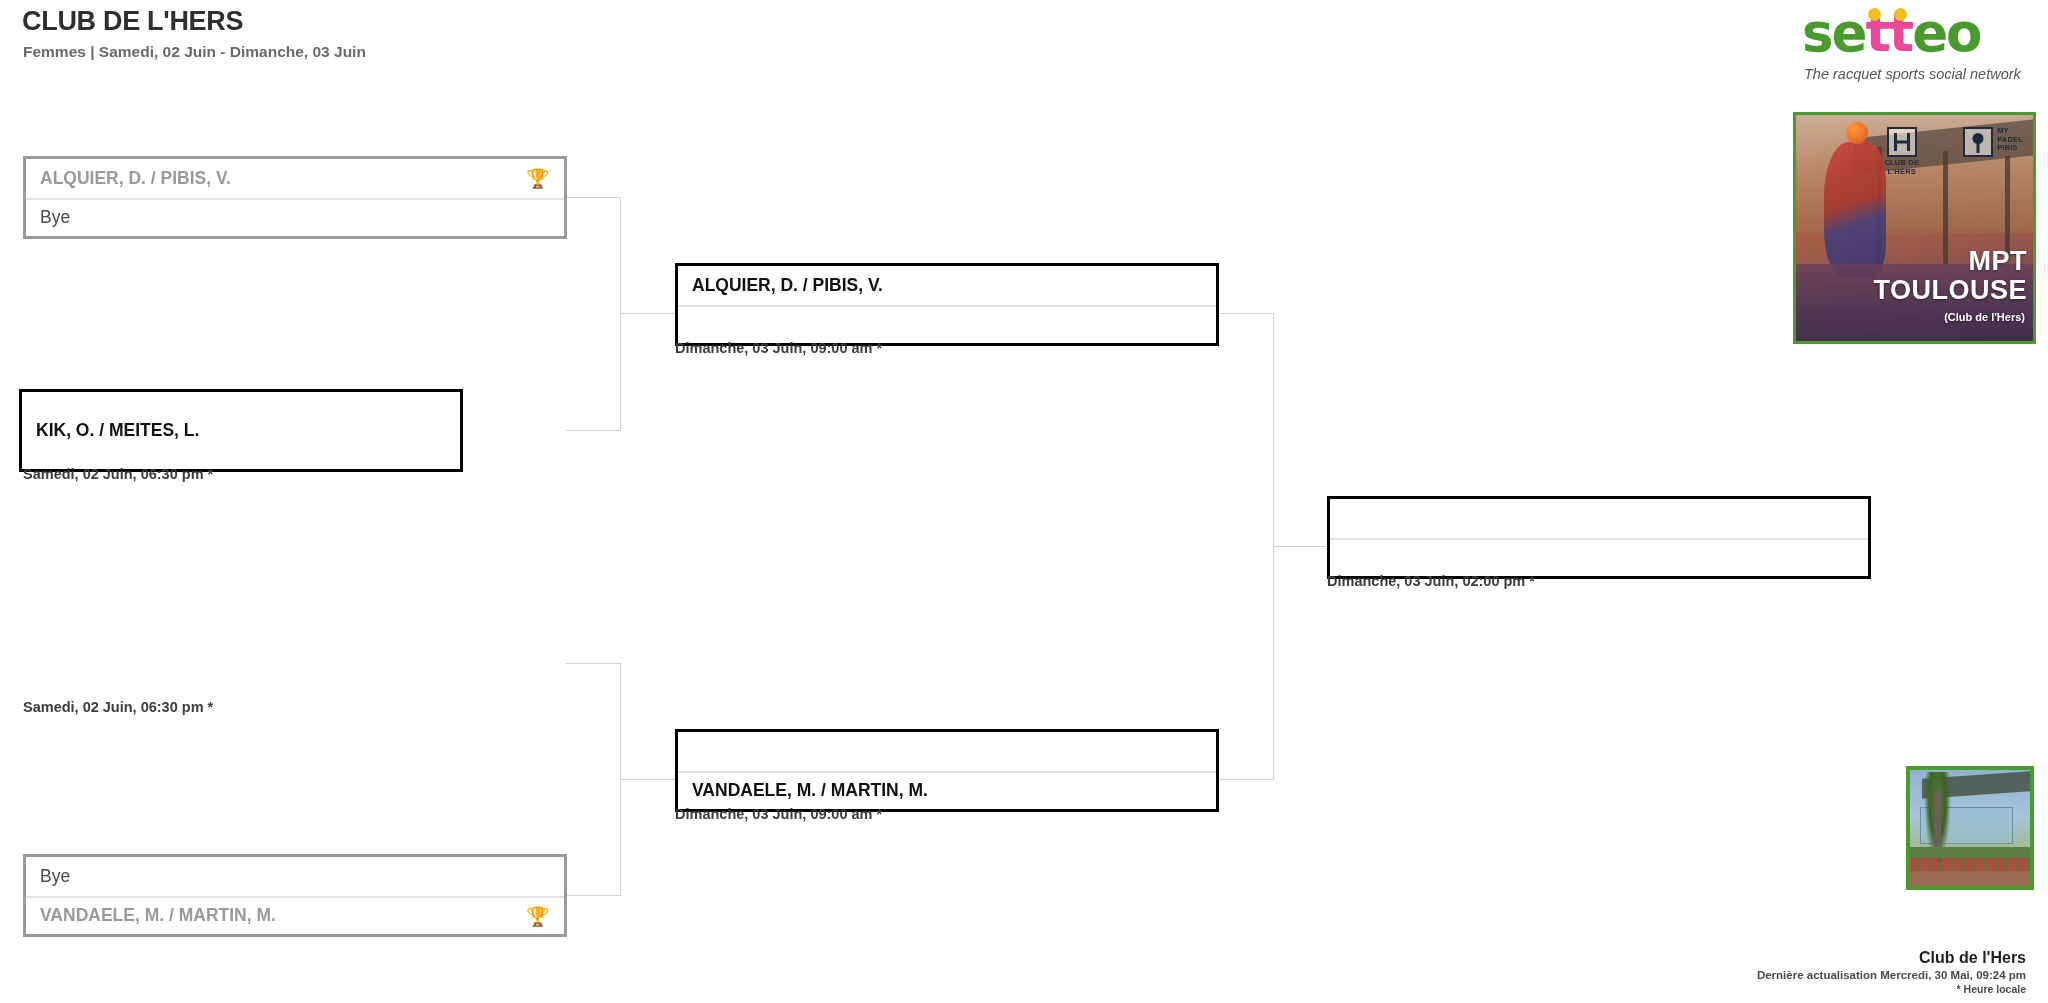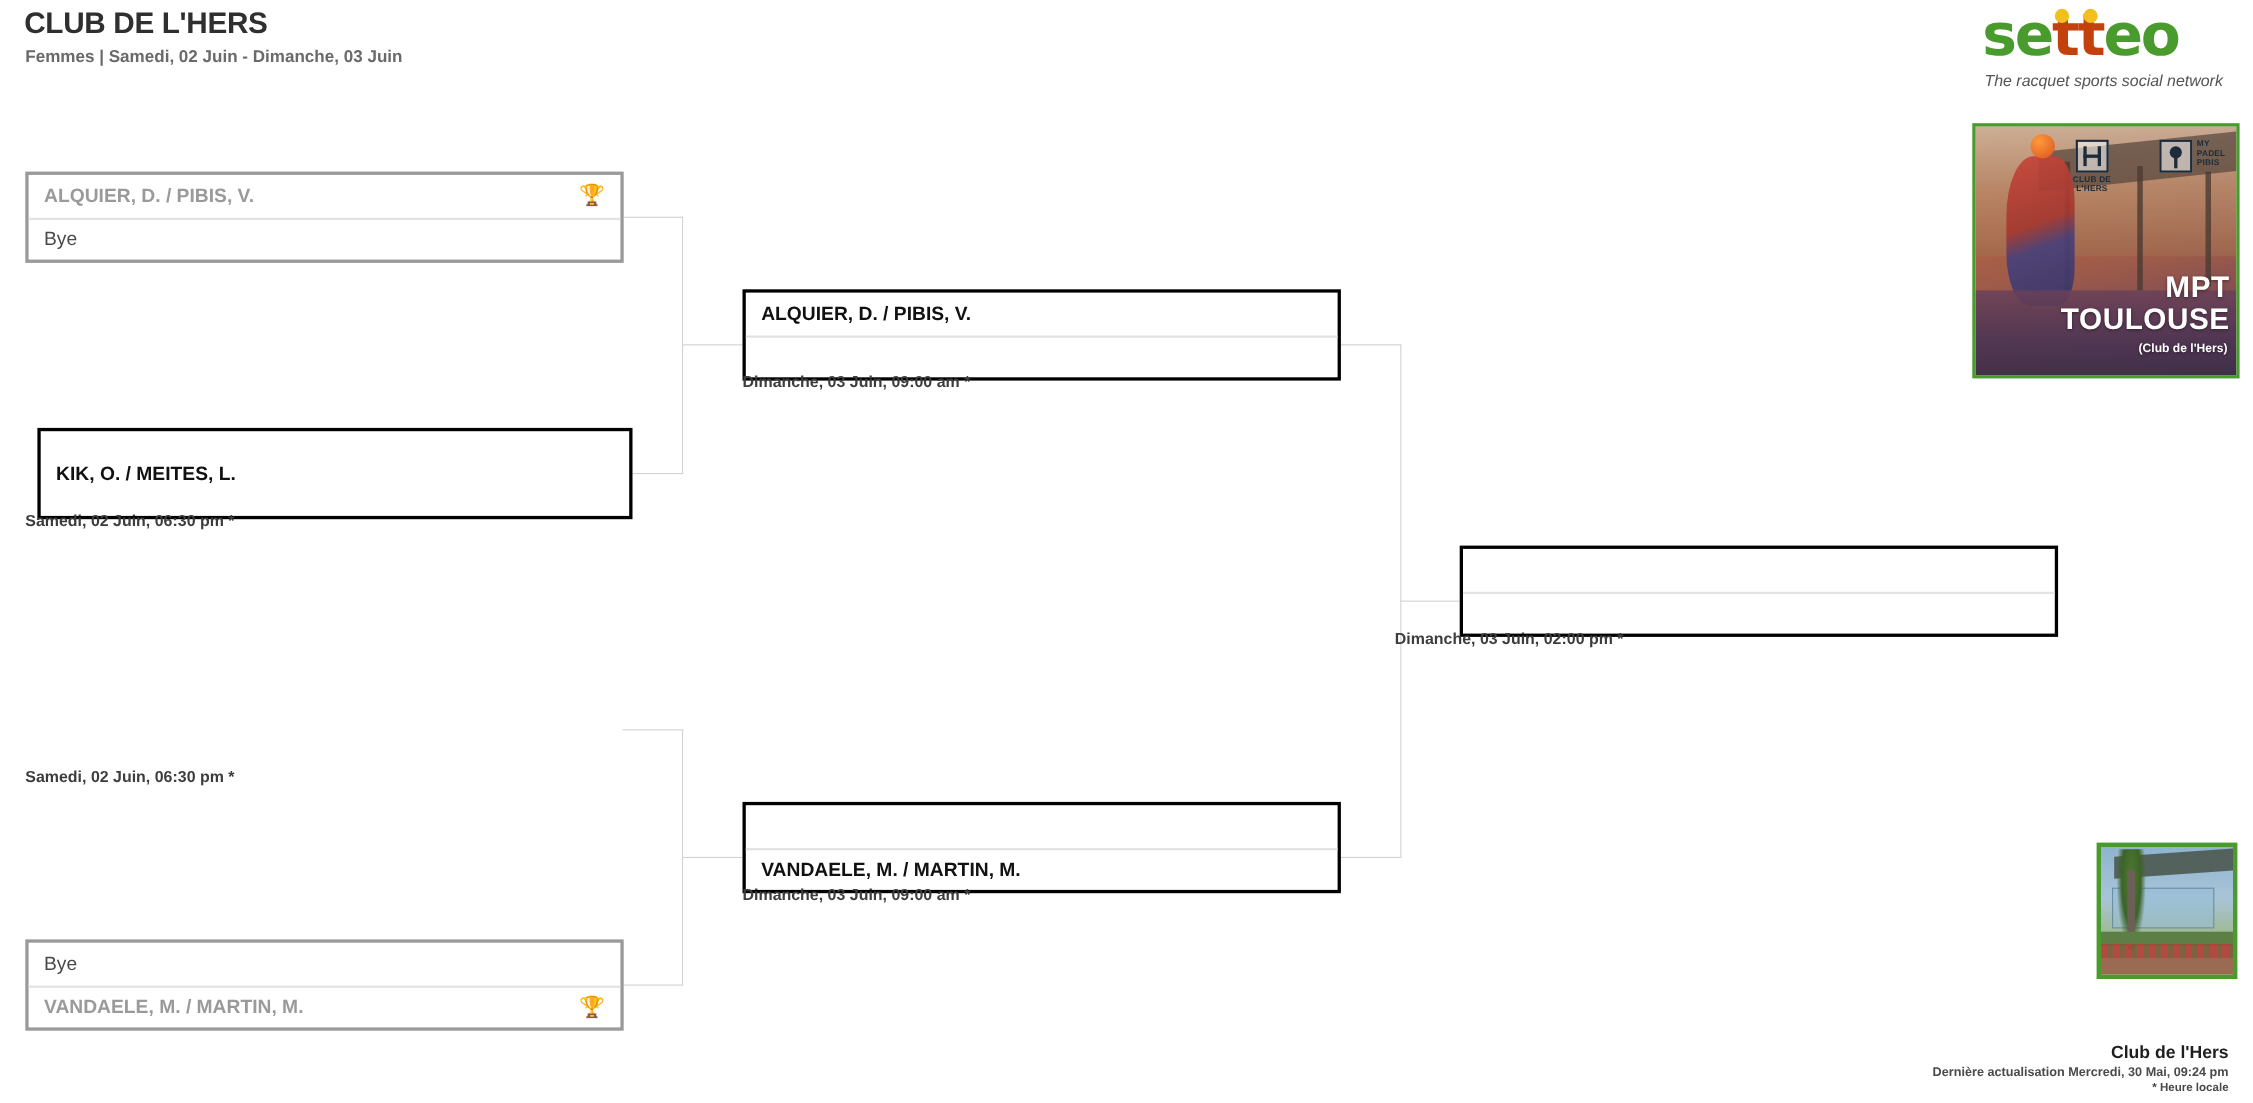--- a/index.html
+++ b/index.html
@@ -30,21 +30,21 @@
 
   
   .brand { position: absolute; left: 1796px; top: 4px; width: 240px; height: 86px; }
   .brand-word {
     position: absolute; left: 6px; top: 0px;
     font-family: "DejaVu Sans", sans-serif;
     font-size: 53px; font-weight: 700; letter-spacing: -2px;
     line-height: 58px; white-space: nowrap;
   }
   .brand-g { color: #4a9b2e; }
-  .brand-y { color: #c2410c; }
+  .brand-y { color: #ec4899; }
   .brand-dot {
     position: absolute; width: 13px; height: 13px;
     border-radius: 50%; background: #f2c01e;
   }
   .brand-tag {
     position: absolute; left: 8px; top: 62px;
     font-size: 14.5px; font-style: italic; color: #555; white-space: nowrap; text-align: center;
   }
 
   
@@ -298,21 +298,21 @@
       <div class="slot dim">
         <span>ALQUIER, D. / PIBIS, V.</span>
         <span class="trophy">🏆</span>
       </div>
       <div class="slot plain">
         <span>Bye</span>
       </div>
     </div>
   </div>
 
-  <div class="match" style="left:34px; top:389px; width:541px; height:83px;">
+  <div class="match" style="left:19px; top:389px; width:444px; height:83px;">
     <div class="box">
       <div class="slot">
         <span>KIK, O. / MEITES, L.</span>
       </div>
     </div>
   </div>
   <div class="mdate" style="left:23px; top:466px;">Samedi, 02 Juin, 06:30 pm *</div>
 
   <div class="mdate" style="left:23px; top:699px;">Samedi, 02 Juin, 06:30 pm *</div>
 
@@ -355,21 +355,21 @@
   <div class="match" style="left:1327px; top:496px; width:544px; height:83px;">
     <div class="box">
       <div class="slot empty">
         <span></span>
       </div>
       <div class="slot empty">
         <span></span>
       </div>
     </div>
   </div>
-  <div class="mdate" style="left:1268px; top:573px;text-align:right;">Dimanche, 03 Juin, 02:00 pm *</div>
+  <div class="mdate" style="left:1327px; top:573px;text-align:right;">Dimanche, 03 Juin, 02:00 pm *</div>
 
   <div class="footer">
     <div class="f1">Club de l'Hers</div>
     <div class="f2">Dernière actualisation Mercredi, 30 Mai, 09:24 pm</div>
     <div class="f3">* Heure locale</div>
   </div>
 
 </div>
 
 </body></html>

